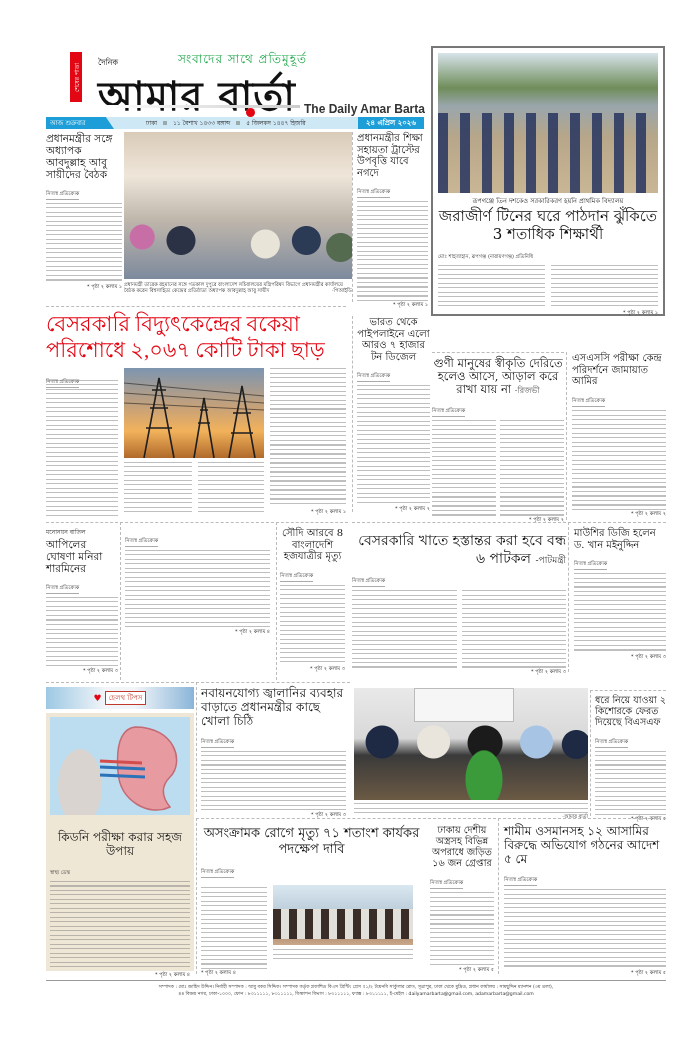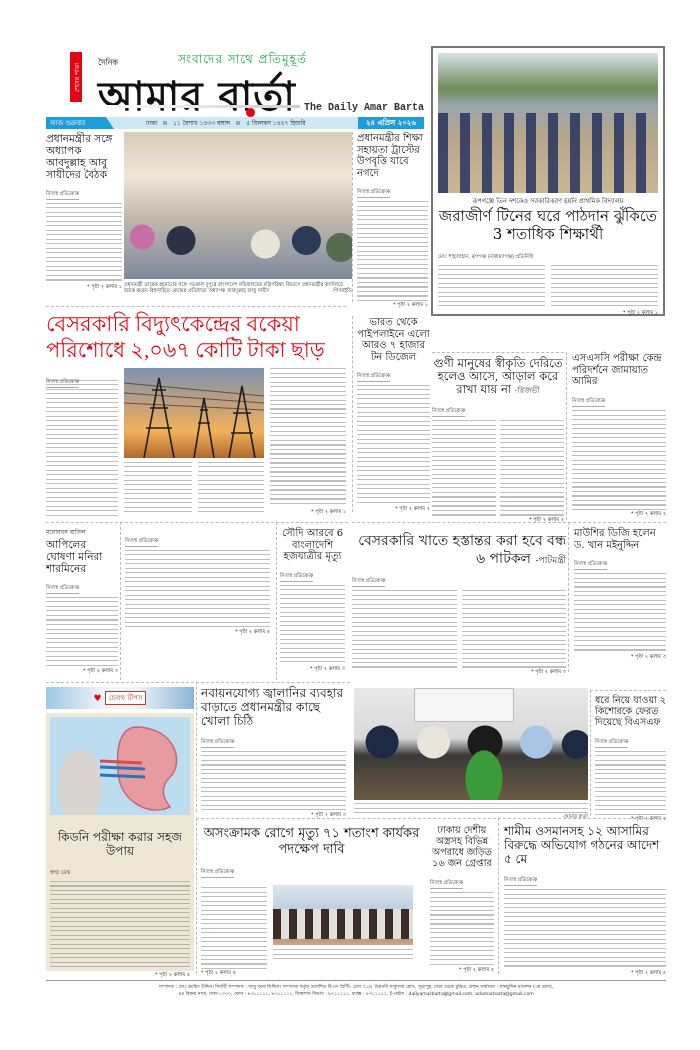--- a/index.html
+++ b/index.html
@@ -22,21 +22,21 @@
   <div class="abs" style="left:70px;top:52px;width:12px;height:50px;background:#e30613;display:flex;align-items:center;justify-content:center">
     <span style="writing-mode:vertical-rl;transform:rotate(180deg);color:#fff;font-size:6px;white-space:nowrap">শেষের পাতা</span>
   </div>
   <div class="abs" style="left:98px;top:56px;font-size:8px;color:#111">দৈনিক</div>
   <div class="abs" style="left:178px;top:50px;font-size:12px;color:#1fa84a;letter-spacing:1px">সংবাদের সাথে প্রতিমুহূর্ত</div>
   <div class="abs" style="left:98px;top:76px;width:290px;height:44px;display:flex;align-items:flex-start">
     <span style="font-family:'DejaVu Sans',sans-serif;font-weight:bold;font-size:40px;color:#111;letter-spacing:1px;line-height:1">আমার বার্তা</span>
     <span class="abs" style="left:148px;top:32px;width:9px;height:9px;border-radius:50%;background:#e30613"></span>
   </div>
   <div class="abs" style="left:100px;top:105px;width:200px;height:3px;background:linear-gradient(90deg,#fff,#ccc)"></div>
-  <div class="abs" style="left:304px;top:102px;font-family:Liberation Mono, monospace;font-weight:bold;font-size:10px;color:#333">The Daily Amar Barta</div>
+  <div class="abs" style="left:304px;top:102px;font-family:Liberation Sans, sans-serif;font-weight:bold;font-size:12px;color:#333">The Daily Amar Barta</div>
 </div>
 
 <div class="abs" style="left:46px;top:117px;width:378px;height:12px;background:#cfe8f6">
   <div class="abs" style="left:0;top:0;width:68px;height:12px;background:#1e9ed8;clip-path:polygon(0 0,88% 0,100% 100%,0 100%);padding-left:4px;font-size:6.5px;color:#fff;line-height:12px">
     <span>আজ শুক্রবার</span>
   </div>
   <div class="abs" style="left:100px;top:0;height:12px;line-height:12px;font-size:6px;color:#333;white-space:nowrap">
     <span>ঢাকা</span>
     <span style="display:inline-block;width:4px;height:4px;background:#9aa;margin:0 4px"></span>
     <span>১১ বৈশাখ ১৪৩৩ বঙ্গাব্দ</span>
@@ -140,21 +140,21 @@
   <div class="cont">* পৃষ্ঠা ২ কলাম ৩</div>
 </div>
 
 <div class="abs dashh dashv" style="left:120px;top:522px;width:154px;height:158px;padding:4px 4px 0">
   <div class="by">নিজস্ব প্রতিবেদক</div>
   <span class="filler" style="height:78px"></span>
   <div class="cont">* পৃষ্ঠা ২ কলাম ৪</div>
 </div>
 
 <div class="abs dashh dashv" style="left:276px;top:522px;width:72px;height:158px;padding:4px 3px 0">
-  <div class="hl" style="font-size:10px;text-align:center">সৌদি আরবে 6 বাংলাদেশি হজযাত্রীর মৃত্যু</div>
+  <div class="hl" style="font-size:10px;text-align:center">সৌদি আরবে 8 বাংলাদেশি হজযাত্রীর মৃত্যু</div>
   <div class="by">নিজস্ব প্রতিবেদক</div>
   <span class="filler" style="height:80px"></span>
   <div class="cont">* পৃষ্ঠা ২ কলাম ৩</div>
 </div>
 
 <div class="abs dashh" style="left:352px;top:522px;width:214px;height:158px;padding-top:8px">
   <div class="hl" style="font-size:14px;text-align:right;line-height:1.3">
     <span>বেসরকারি খাতে হস্তান্তর করা হবে বন্ধ ৬ পাটকল</span>
     <span style="font-size:9px;color:#333">-পাটমন্ত্রী</span>
   </div>

